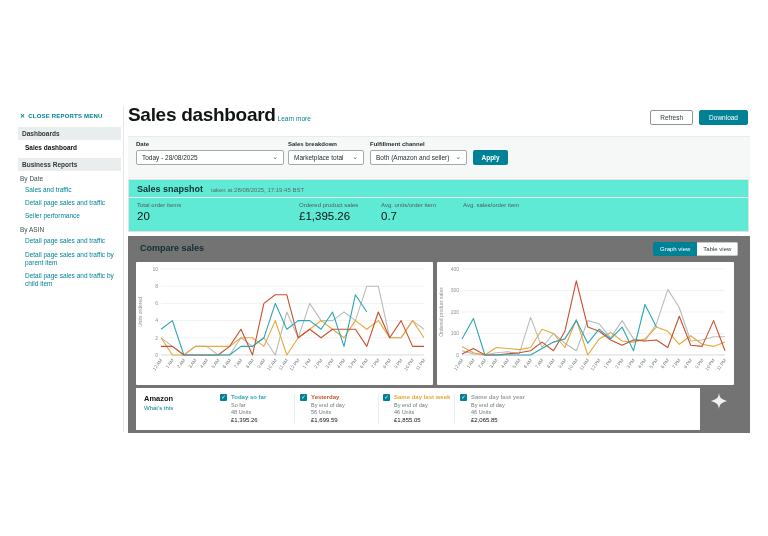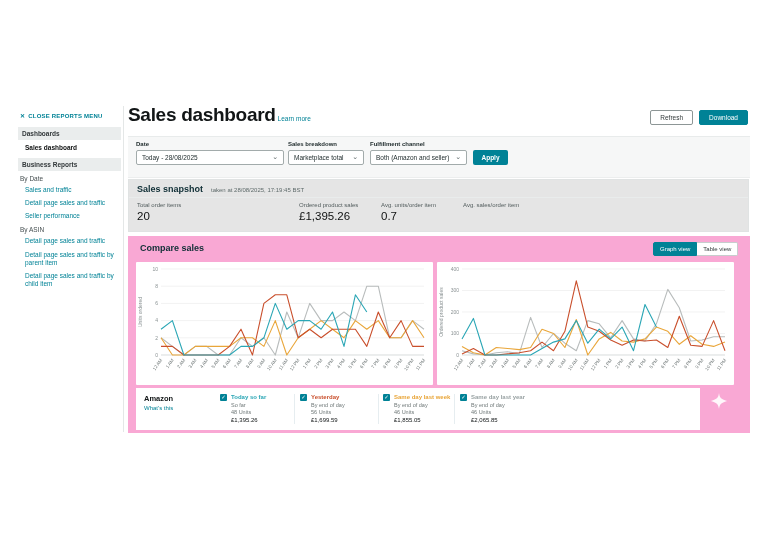--- a/index.html
+++ b/index.html
@@ -25,31 +25,31 @@
   .btn-secondary{font-family:inherit;font-size:6.5px;color:#333a3b;background:#fff;border:1px solid #8d9696;border-radius:2px;height:15px;padding:0 9px;cursor:pointer;}
   .btn-primary{font-family:inherit;font-size:6.5px;color:#fff;background:#008296;border:1px solid #008296;border-radius:2px;height:15px;padding:0 9px;cursor:pointer;}
 
   .filterbar{position:absolute;left:0;top:32px;width:622px;height:42px;background:#f6f7f7;border-top:1px solid #e8ebeb;border-bottom:1px solid #eceeee;box-sizing:border-box;}
   .fgroup{position:absolute;top:4px;}
   .flabel{font-size:6px;font-weight:bold;color:#232f30;margin-bottom:3px;}
   .fselect{background:#fff;border:1px solid #a2abab;border-radius:2px;height:15px;display:flex;align-items:center;justify-content:space-between;padding:0 5px;font-size:6.5px;color:#232f30;cursor:pointer;box-sizing:border-box;}
   .fselect .chev{color:#5b6667;font-size:7px;line-height:1;margin-left:4px;transform:translateY(-1px);}
   .apply-btn{position:absolute;left:345px;top:13px;width:35px;height:15px;background:#008296;border:none;border-radius:2px;color:#fff;font-family:inherit;font-size:6.5px;font-weight:bold;cursor:pointer;}
 
-  .snapshot{position:absolute;left:0;top:75px;width:621px;height:53px;background:#e5e5e5;border:1px solid #e0e3e3;box-sizing:border-box;}
+  .snapshot{position:absolute;left:0;top:75px;width:621px;height:53px;background:#5eead4;border:1px solid #e0e3e3;box-sizing:border-box;}
   .snap-head{display:flex;align-items:baseline;gap:8px;padding:4px 8px 3px 8px;border-bottom:1px solid #e9ecec;}
   .snap-title{font-size:9px;font-weight:bold;color:#0f2e35;}
   .snap-taken{font-size:6px;color:#5f6b6b;}
   .kpis{display:flex;padding:4px 8px 0 8px;}
   .kpi{box-sizing:border-box;}
   .kpi .kl{font-size:6px;color:#525c5d;}
   .kpi .kv{font-size:11.5px;color:#0f1111;margin-top:2px;}
   .kpi.k0{width:77px;} .kpi.k1{width:85px;margin-top:44px;} .kpi.k2{width:82px;} .kpi.k3{width:82px;} .kpi.k4{flex:1;}
 
-  .compare{position:absolute;left:0;top:132px;width:622px;height:197px;background:#f9a8d4;}
+  .compare{position:absolute;left:0;top:132px;width:622px;height:197px;background:#737373;}
   .cmp-title{position:absolute;left:12px;top:7px;font-size:9px;font-weight:bold;color:#0f2e35;}
   .view-toggle{position:absolute;left:525px;top:6px;display:flex;}
   .vt-btn{font-family:inherit;font-size:6px;height:14px;padding:0 6px;cursor:pointer;border:1px solid #c7cdcd;}
   .vt-active{background:#008296;color:#fff;border-color:#008296;border-radius:2px 0 0 2px;}
   .vt-inactive{background:#fff;color:#333a3b;border-left:none;border-radius:0 2px 2px 0;}
 
   .chart-card{position:absolute;top:26px;width:297px;height:123px;background:#fff;border-radius:1px;}
   .chart-card.left{left:8px;} .chart-card.right{left:309px;}
   .chart-card svg{display:block;font-family:"Liberation Sans", sans-serif;}
 

